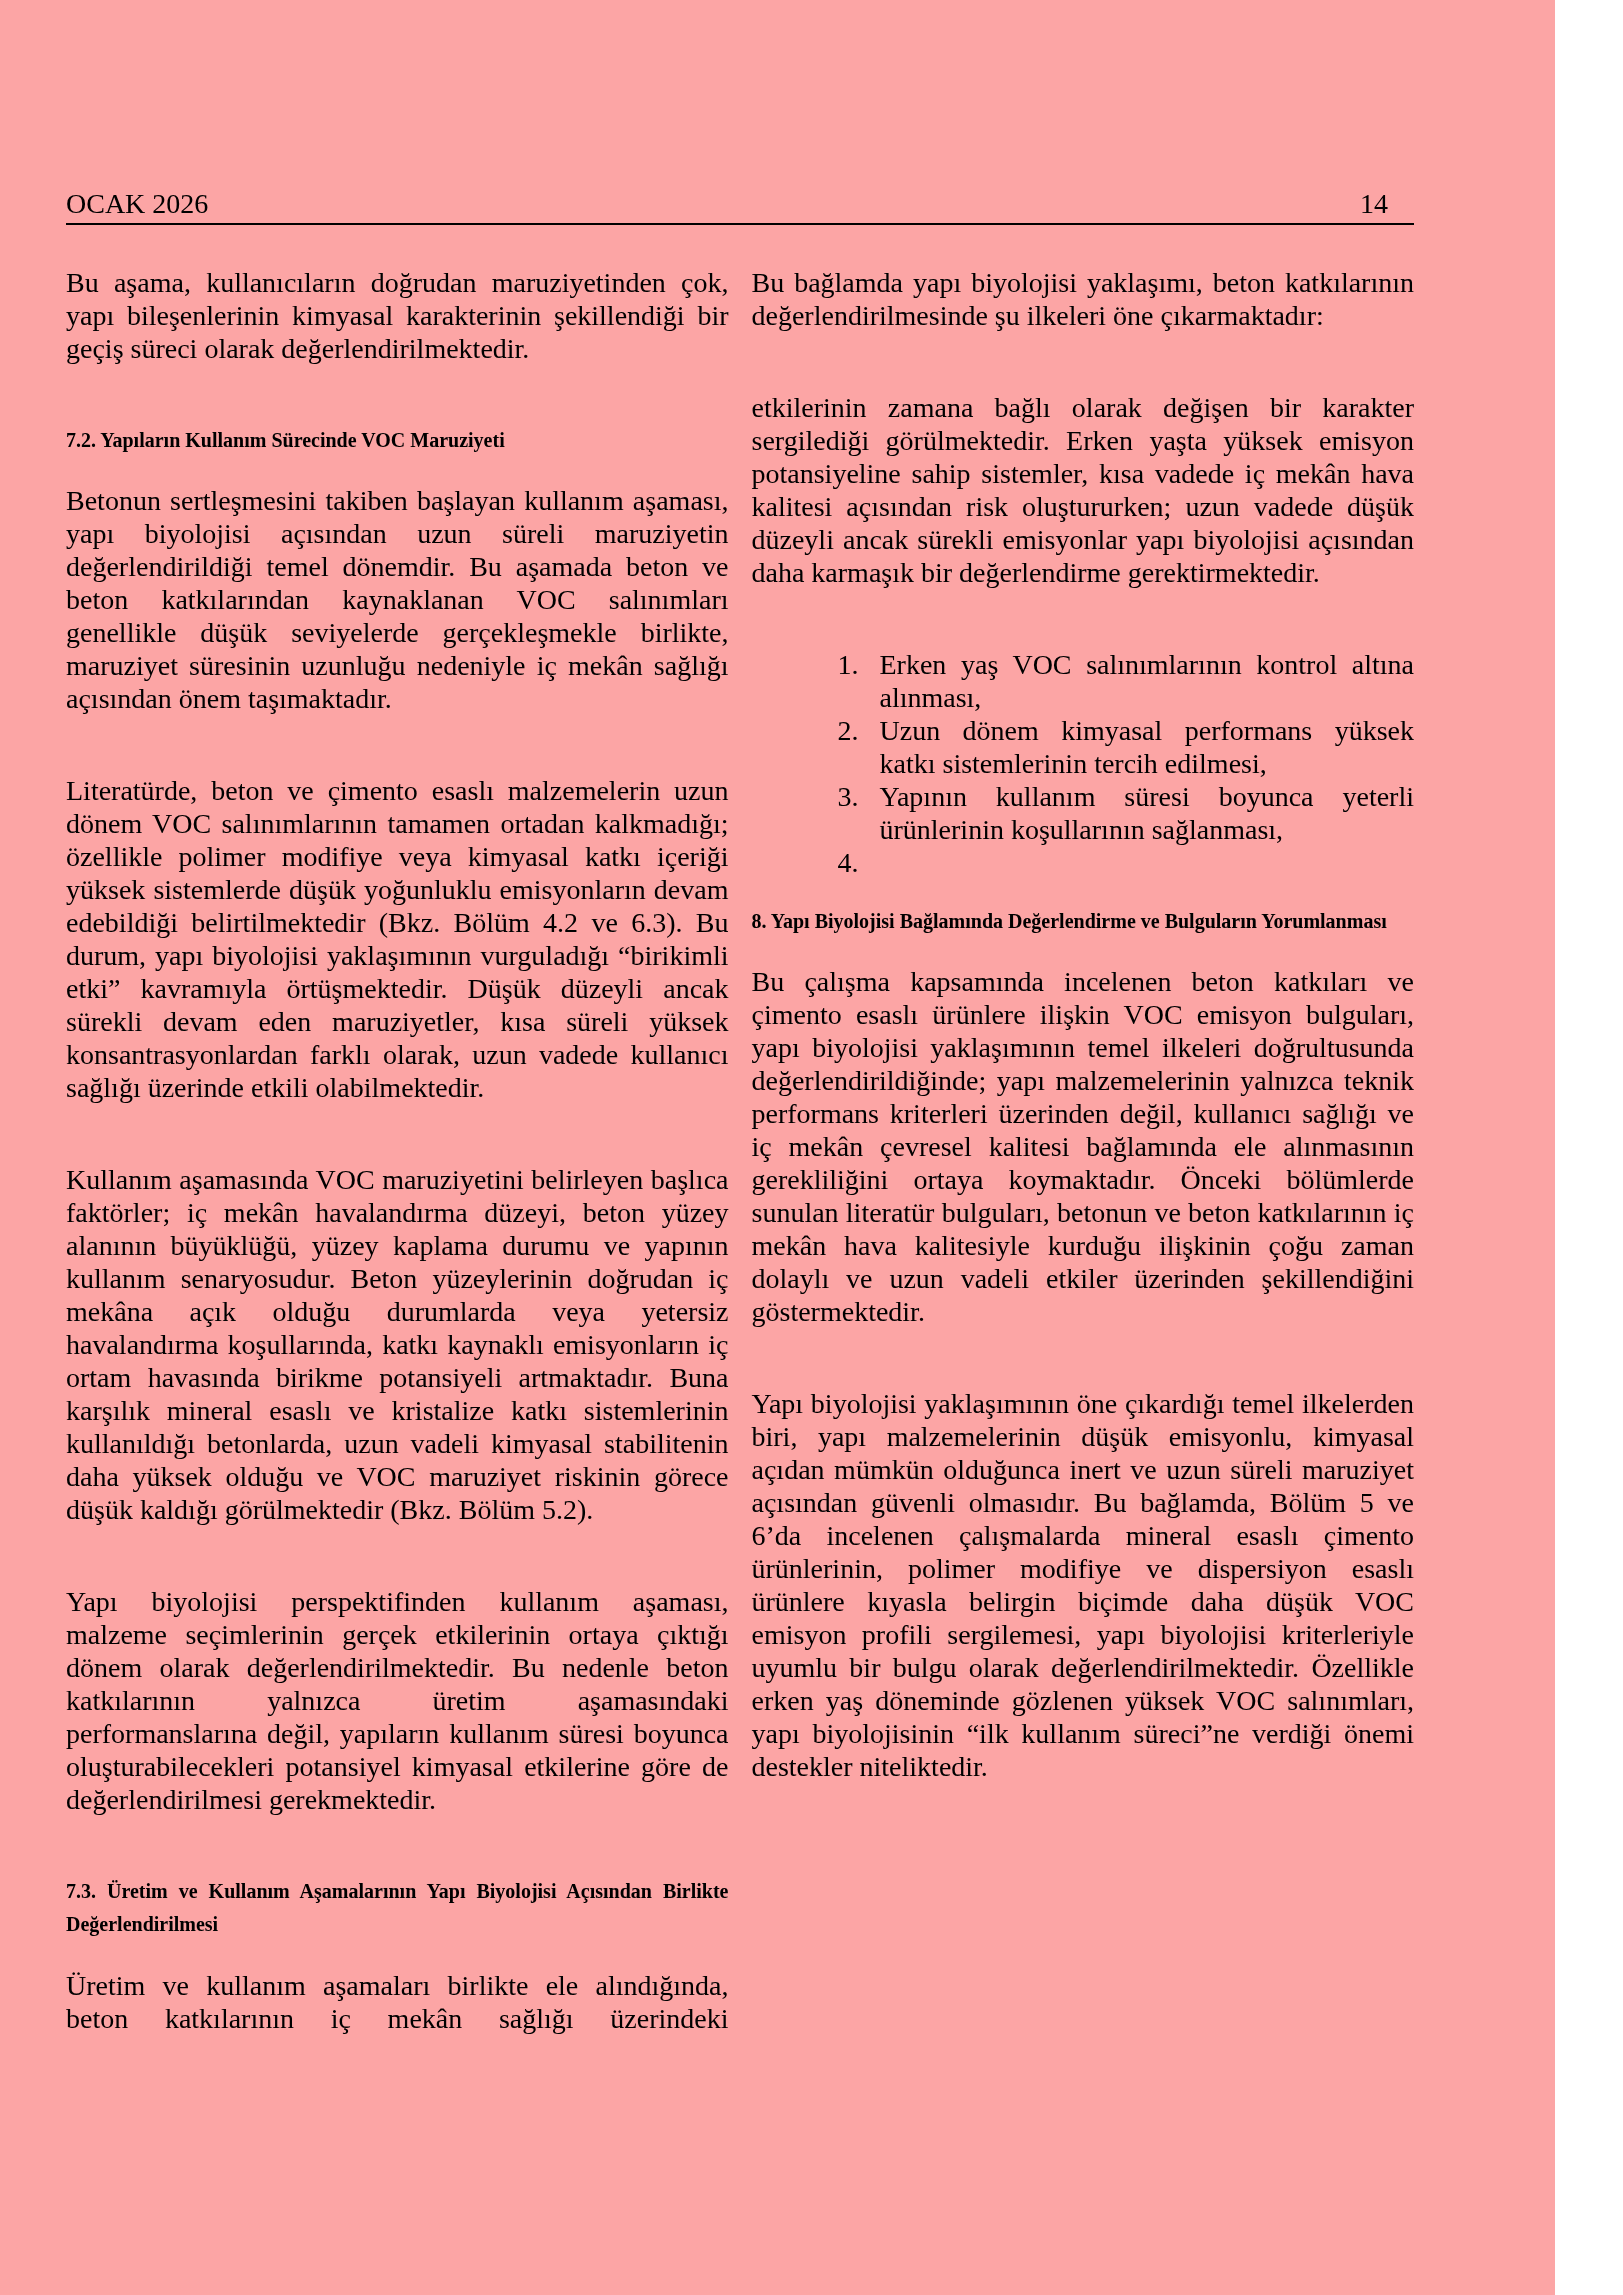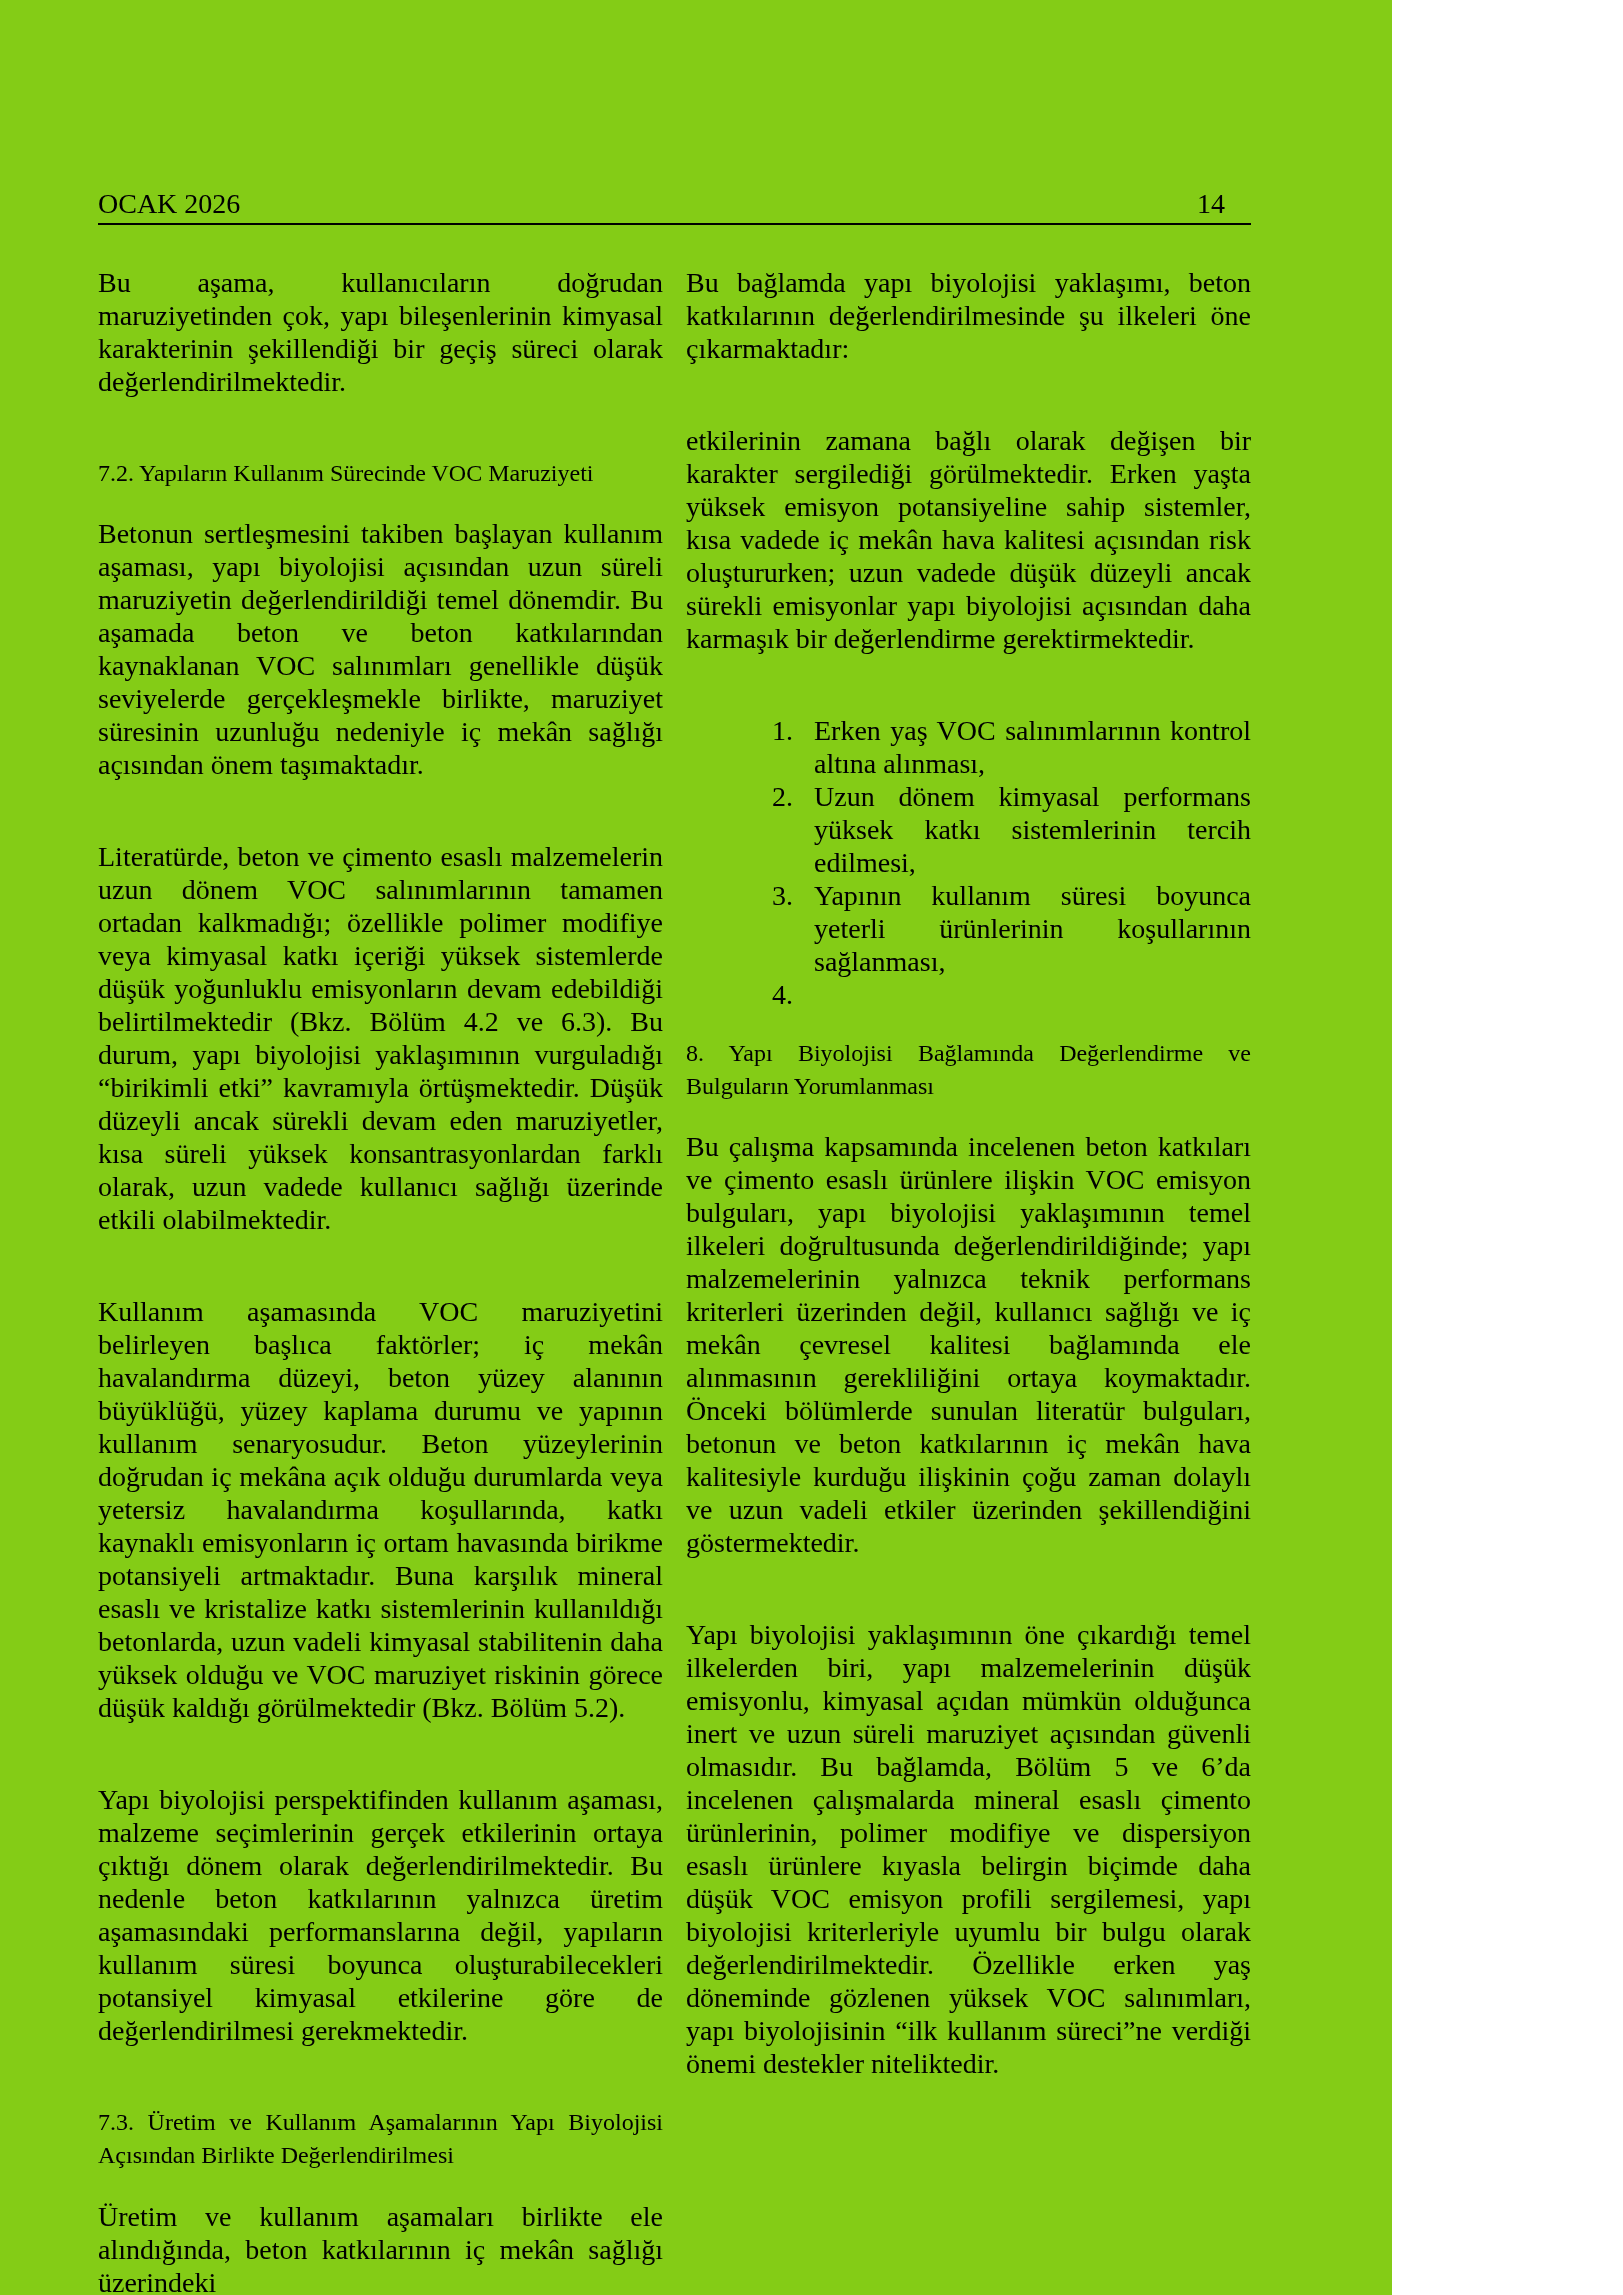--- a/index.html
+++ b/index.html
@@ -2,25 +2,25 @@
 <html lang="tr" style="font-size:10.5px"><head>
 <meta charset="utf-8">
 <style>
   html, body {
     margin: 0;
     padding: 0;
     background: #ffffff;
   }
   .page {
     position: relative;
-    width: 1392px;
+    width: 1555px;
     height: 2295px;
-    background: #84cc16;
+    background: #fca5a5;
     box-sizing: border-box;
-    padding: 188px 141px 0 98px;
+    padding: 188px 141px 0 66px;
     overflow: hidden;
     font-family: "Liberation Serif", "DejaVu Serif", serif;
     font-size: 28px;
     line-height: 33px;
     color: #000000;
   }
   .header {
     display: flex;
     justify-content: space-between;
     align-items: flex-end;
@@ -48,23 +48,23 @@
     margin: 0 0 59px 0;
     text-align: justify;
     text-justify: inter-word;
     hyphens: none;
   }
   .para.cont {
     text-align-last: justify;
     margin-bottom: 8px;
   }
   .heading {
-    font-size: 24px;
+    font-size: 20px;
     line-height: 33px;
-    font-weight: normal;
+    font-weight: bold;
     margin: 0 0 27.5px 0;
     text-align: justify;
     text-justify: inter-word;
   }
   .num-list {
     list-style: none;
     margin: 0 0 59px 0;
     padding: 0;
   }
   .num-list li {

